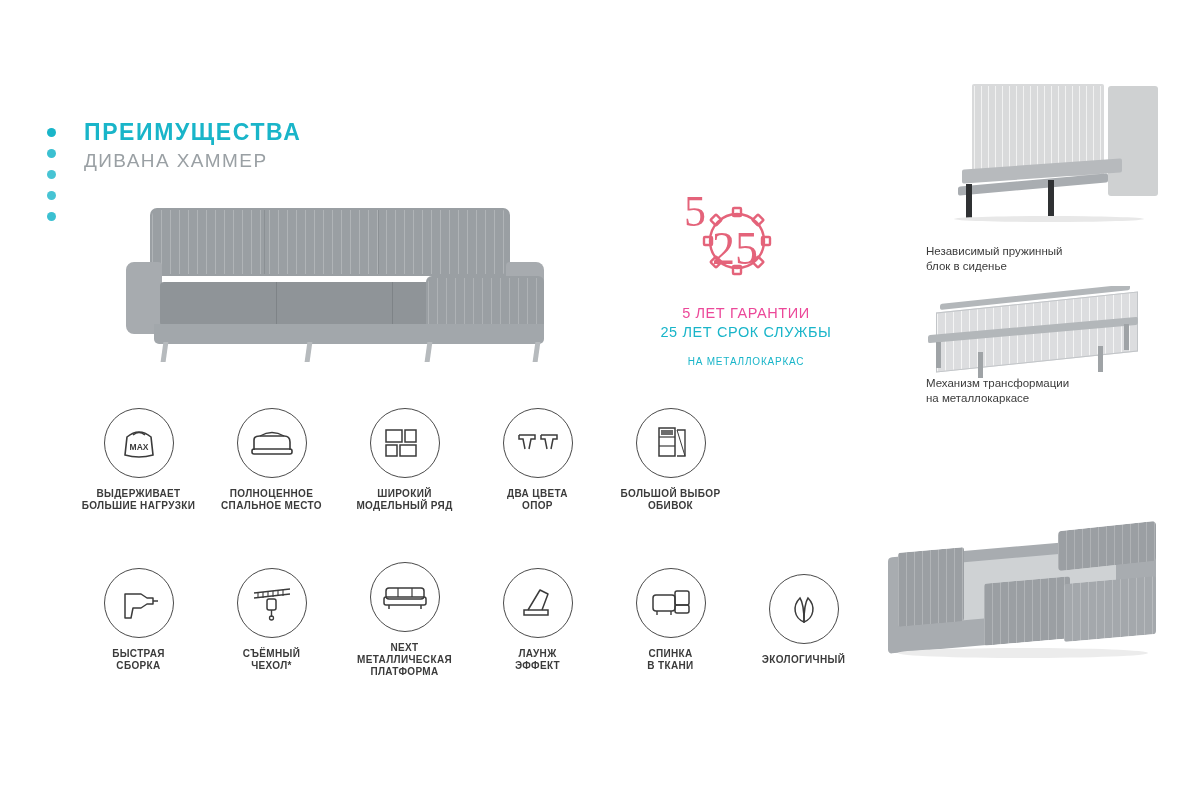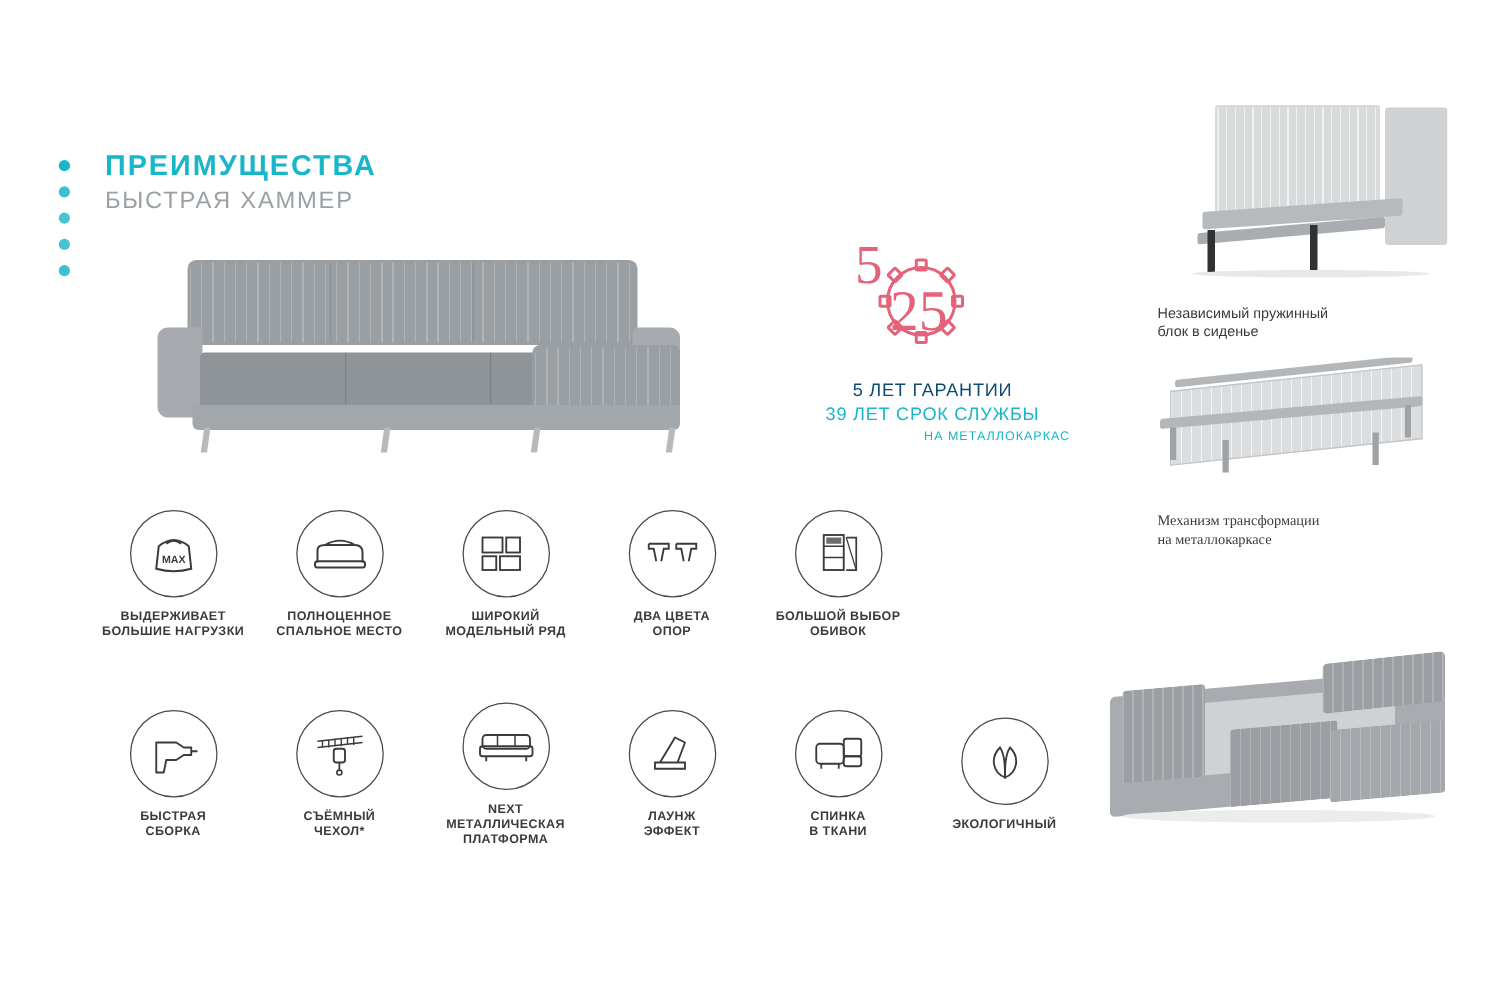--- a/index.html
+++ b/index.html
@@ -45,23 +45,23 @@
     background:repeating-linear-gradient(90deg,rgba(255,255,255,.22) 0 1px,transparent 1px 9px);border-radius:6px;}
   .chaise-lines{position:absolute;left:302px;top:70px;width:114px;height:60px;
     background:repeating-linear-gradient(90deg,rgba(255,255,255,.20) 0 1px,transparent 1px 9px);border-radius:5px;}
 
   
   .badge{position:absolute;left:636px;top:186px;width:220px;text-align:center;}
   .badge .gear{position:relative;height:118px;}
   .badge .n5{position:absolute;left:48px;top:0;font-size:44px;color:#e4637a;font-weight:400;font-family:"Liberation Serif",serif;}
   .badge .n25{position:absolute;left:76px;top:36px;font-size:46px;color:#e4637a;font-weight:400;font-family:"Liberation Serif",serif;}
   .badge .gear-svg{position:absolute;left:58px;top:12px;}
-  .badge .t1{font-size:14.5px;color:#0c4a6e;letter-spacing:.6px;line-height:19px;}
+  .badge .t1{font-size:14.5px;color:#ec4899;letter-spacing:.6px;line-height:19px;}
   .badge .t2{font-size:14.5px;color:#19b5c9;letter-spacing:.6px;line-height:19px;}
-  .badge .t3{font-size:10px;color:#19b5c9;letter-spacing:.8px;margin-top:2px;text-align:right;}
+  .badge .t3{font-size:10px;color:#19b5c9;letter-spacing:.8px;margin-top:14px;}
 
   
   .features{position:absolute;left:72px;top:408px;width:800px;}
   .frow{display:flex;}
   .fitem{width:133px;text-align:center;}
   .fcircle{
     width:68px;height:68px;border-radius:50%;border:1.4px solid #4a4a4a;
     margin:0 auto 10px auto;position:relative;display:flex;align-items:center;justify-content:center;
   }
   .fcircle svg{display:block;}
@@ -107,37 +107,37 @@
     background-image:repeating-linear-gradient(90deg,rgba(255,255,255,.22) 0 1px,transparent 1px 8px);}
   .ph3 .cush2{position:absolute;left:96px;top:60px;width:86px;height:62px;background:#9b9fa3;border-radius:3px;transform:skewY(-5deg);
     background-image:repeating-linear-gradient(90deg,rgba(255,255,255,.22) 0 1px,transparent 1px 8px);}
   .ph3 .cush3{position:absolute;left:176px;top:60px;width:92px;height:58px;background:#a4a8ac;border-radius:3px;transform:skewY(-5deg);
     background-image:repeating-linear-gradient(90deg,rgba(255,255,255,.22) 0 1px,transparent 1px 8px);}
   .ph3 .backr{position:absolute;left:170px;top:6px;width:98px;height:40px;background:#9b9fa3;border-radius:4px;transform:skewY(-6deg);
     background-image:repeating-linear-gradient(90deg,rgba(255,255,255,.2) 0 1px,transparent 1px 8px);}
   .ph3 .shadow{position:absolute;left:10px;top:128px;width:250px;height:10px;background:#ececec;border-radius:50%;}
 
   .cap1{left:926px;top:244px;width:190px;}
-  .cap2{left:926px;top:410px;width:200px;font-family:Liberation Serif, serif;}
+  .cap2{left:926px;top:376px;width:200px;}
 </style>
 </head>
 <body>
 
 <div class="page">
 
   <div class="dots">
     <i></i>
       <i></i>
       <i></i>
       <i></i>
       <i></i>
   </div>
   <div class="heading">
     <div class="line1">ПРЕИМУЩЕСТВА</div>
-    <div class="line2">БЫСТРАЯ ХАММЕР</div>
+    <div class="line2">ДИВАНА ХАММЕР</div>
   </div>
 
   <div class="sofa">
     <div class="s-backrest"></div>
     <div class="sofa-lines"></div>
     <div class="s-back-seg" style="left:138px"></div>
     <div class="s-back-seg" style="left:252px"></div>
     <div class="s-arm-l"></div>
     <div class="s-arm-r"></div>
     <div class="s-seat">
@@ -167,21 +167,21 @@
             <rect x="18" y="18" width="8" height="8" rx="1" transform="rotate(45 22 22)"></rect>
             <rect x="60" y="18" width="8" height="8" rx="1" transform="rotate(45 64 22)"></rect>
             <rect x="18" y="60" width="8" height="8" rx="1" transform="rotate(45 22 64)"></rect>
             <rect x="60" y="60" width="8" height="8" rx="1" transform="rotate(45 64 64)"></rect>
           </g>
         </g>
       </svg>
       <div class="n25">25</div>
     </div>
     <div class="t1">5 ЛЕТ ГАРАНТИИ</div>
-    <div class="t2">39 ЛЕТ СРОК СЛУЖБЫ</div>
+    <div class="t2">25 ЛЕТ СРОК СЛУЖБЫ</div>
     <div class="t3">НА МЕТАЛЛОКАРКАС</div>
   </div>
 
   <div class="features">
 
     <div class="frow">
 
       <div class="fitem">
         <div class="fcircle">
           <svg width="40" height="36" viewBox="0 0 40 36">

